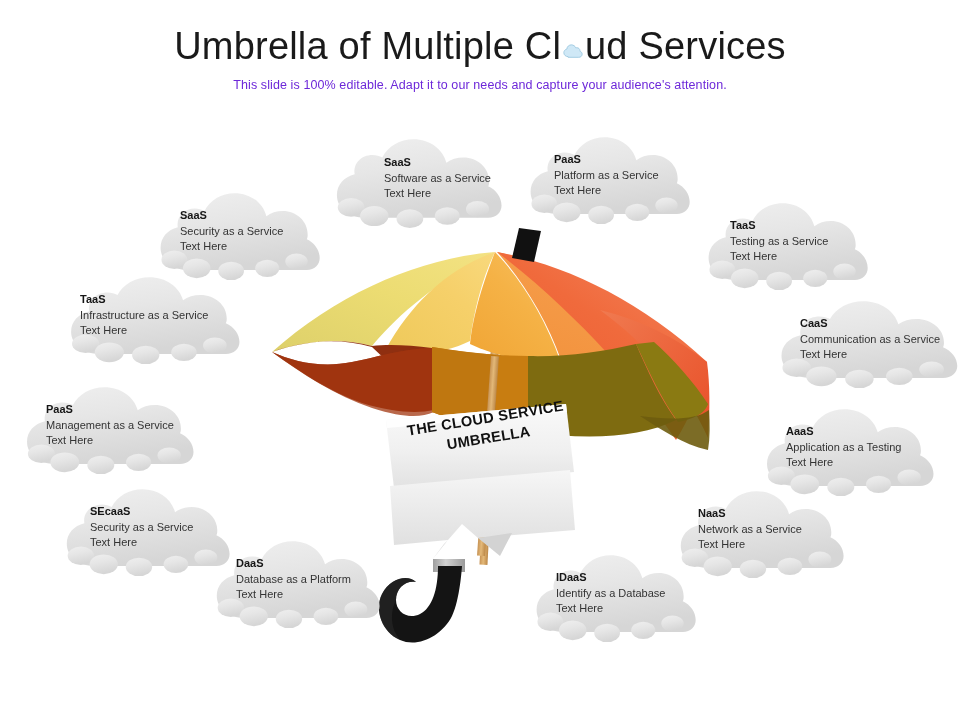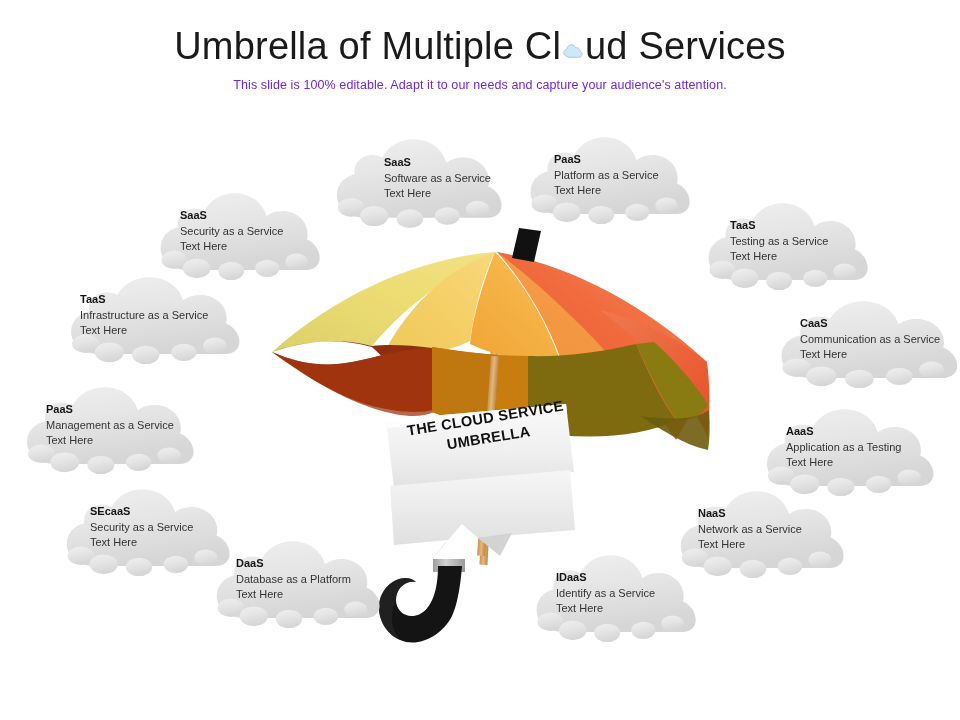--- a/index.html
+++ b/index.html
@@ -473,20 +473,20 @@
           <path d="M42,96 C22,96 10,84 10,70 C10,58 18,49 30,46 C28,34 37,24 50,24 C54,24 58,25 61,27 C67,14 81,6 96,6 C114,6 129,17 133,33 C138,29 145,27 152,27 C168,27 181,39 181,54 C181,56 181,58 180,60 C189,64 195,73 195,82 C195,90 189,96 180,96 Z" fill="url(#cg11)"></path>
           <ellipse cx="26" cy="84" rx="15" ry="10.799999999999999" fill="url(#cg11)"></ellipse>
           <ellipse cx="52" cy="94" rx="16" ry="11.52" fill="url(#cg11)"></ellipse>
           <ellipse cx="92" cy="97" rx="15" ry="10.799999999999999" fill="url(#cg11)"></ellipse>
           <ellipse cx="134" cy="94" rx="14" ry="10.08" fill="url(#cg11)"></ellipse>
           <ellipse cx="168" cy="86" rx="13" ry="9.36" fill="url(#cg11)"></ellipse>
         </svg>
         <div class="cloud-text" style="left: 28px; top: 21px;">
           <div class="c-title">IDaaS</div>
           <div class="c-sub">
-            <div>Identify as a Service</div>
+            <div>Identify as a Database</div>
             <div>Text Here</div>
           </div>
         </div>
       </div>
     </div>
 
 </div>
 
 </body></html>

